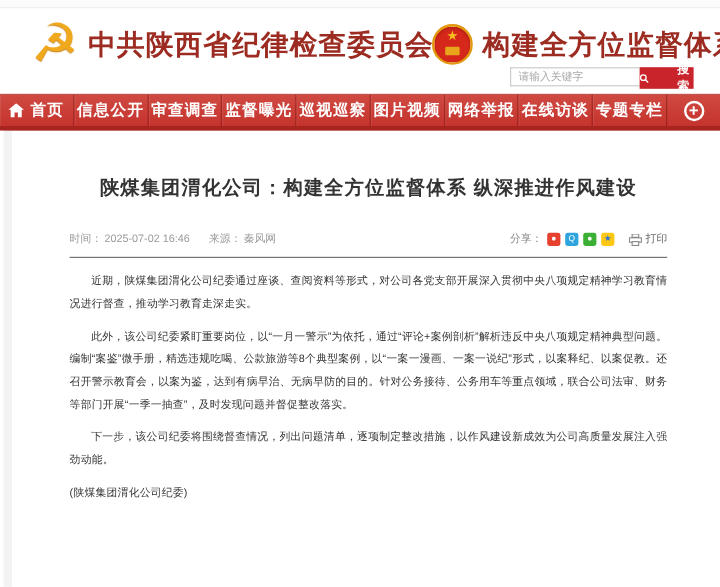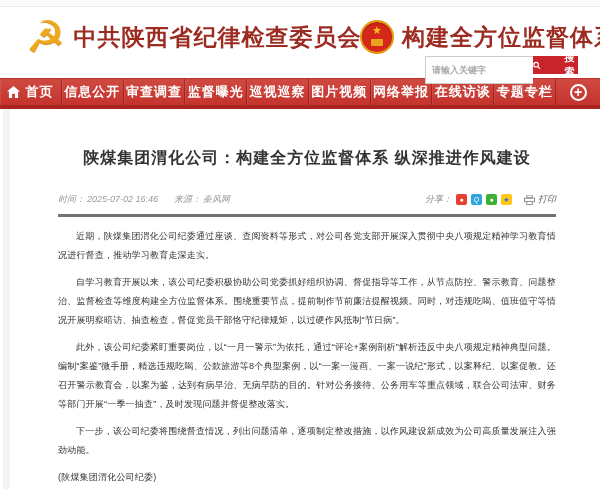--- a/index.html
+++ b/index.html
@@ -31,22 +31,22 @@
   .natl-emblem .gate{
     position:absolute;left:9px;right:9px;bottom:6px;height:7px;
     background:#e8a51c;border-radius:1px;
   }
   .org-title{
     font-size:23px;font-weight:700;color:#9c2b21;letter-spacing:1px;
     line-height:48px;white-space:nowrap;
   }
   .search{position:absolute;right:22px;bottom:4px;display:flex;align-items:stretch;height:18px;}
   .search input{
-    width:108px;height:28px;box-sizing:border-box;border:1px solid #ccc;border-right:none;
-    font-size:9px;padding:0 6px;color:#555;outline:none;font-family:inherit;font-weight:bold;
+    width:108px;height:16px;box-sizing:border-box;border:1px solid #ccc;border-right:none;
+    font-size:9px;padding:0 6px;color:#555;outline:none;font-family:inherit;
   }
   .search input::placeholder{color:#aaa;}
   .search button{
     width:45px;height:18px;border:none;background:#c9242b;color:#fff;
     font-size:10px;font-weight:700;display:flex;align-items:center;justify-content:center;
     gap:20px;cursor:pointer;font-family:inherit;padding:0;
   }
 
   
   .nav{
@@ -73,21 +73,21 @@
   .page-body{display:flex;height:382px;}
   .left-gutter{flex:0 0 10px;background:#f3f3f3;border-left:3px solid #fff;box-sizing:border-box;}
   .content{flex:1;background:#fff;padding:0 44px 0 48px;box-sizing:border-box;}
 
   .article-title{
     margin:38px 0 0;font-size:16px;font-weight:700;color:#333;
     text-align:center;letter-spacing:1px;line-height:22px;
   }
   .meta{
     margin-top:24px;display:flex;justify-content:space-between;align-items:center;
-    font-size:9px;color:#9a9a9a;padding-bottom:8px;border-bottom:3px solid #737373;font-style:italic;
+    font-size:9px;color:#9a9a9a;padding-bottom:8px;border-bottom:1px solid #737373;
   }
   .meta-left span{margin-right:2px;}
   .meta-left .src-label{margin-left:14px;}
   .meta-right{display:flex;align-items:center;gap:4px;color:#888;}
   .share-icon{
     width:11px;height:11px;border-radius:2px;display:flex;align-items:center;
     justify-content:center;font-size:7px;color:#fff;cursor:pointer;line-height:1;
   }
   .share-weibo{background:#e6402f;}
   .share-qq{background:#30a5dd;}
@@ -187,18 +187,17 @@
             <rect x="3" y="0" width="6" height="3" fill="none" stroke="#888" stroke-width="1"></rect>
             <rect x="0.5" y="3.5" width="11" height="4" fill="none" stroke="#888" stroke-width="1"></rect>
             <rect x="3" y="7" width="6" height="3.5" fill="#fff" stroke="#888" stroke-width="1"></rect>
           </svg>
           <span>打印</span>
         </span>
       </div>
     </div>
 
     <p class="first">近期，陕煤集团渭化公司纪委通过座谈、查阅资料等形式，对公司各党支部开展深入贯彻中央八项规定精神学习教育情况进行督查，推动学习教育走深走实。</p>
-    <p>自学习教育开展以来，该公司纪委积极协助公司党委抓好组织协调、督促指导等工作，从节点防控、警示教育、问题整治、监督检查等维度构建全方位监督体系。围绕重要节点，提前制作节前廉洁提醒视频。同时，对违规吃喝、值班值守等情况开展明察暗访、抽查检查，督促党员干部恪守纪律规矩，以过硬作风抵制“节日病”。</p>
     <p>此外，该公司纪委紧盯重要岗位，以“一月一警示”为依托，通过“评论+案例剖析”解析违反中央八项规定精神典型问题。编制“案鉴”微手册，精选违规吃喝、公款旅游等8个典型案例，以“一案一漫画、一案一说纪”形式，以案释纪、以案促教。还召开警示教育会，以案为鉴，达到有病早治、无病早防的目的。针对公务接待、公务用车等重点领域，联合公司法审、财务等部门开展“一季一抽查”，及时发现问题并督促整改落实。</p>
     <p>下一步，该公司纪委将围绕督查情况，列出问题清单，逐项制定整改措施，以作风建设新成效为公司高质量发展注入强劲动能。</p>
     <p class="signature">(陕煤集团渭化公司纪委)</p>
   </main>
 </div>
 
 </body></html>

